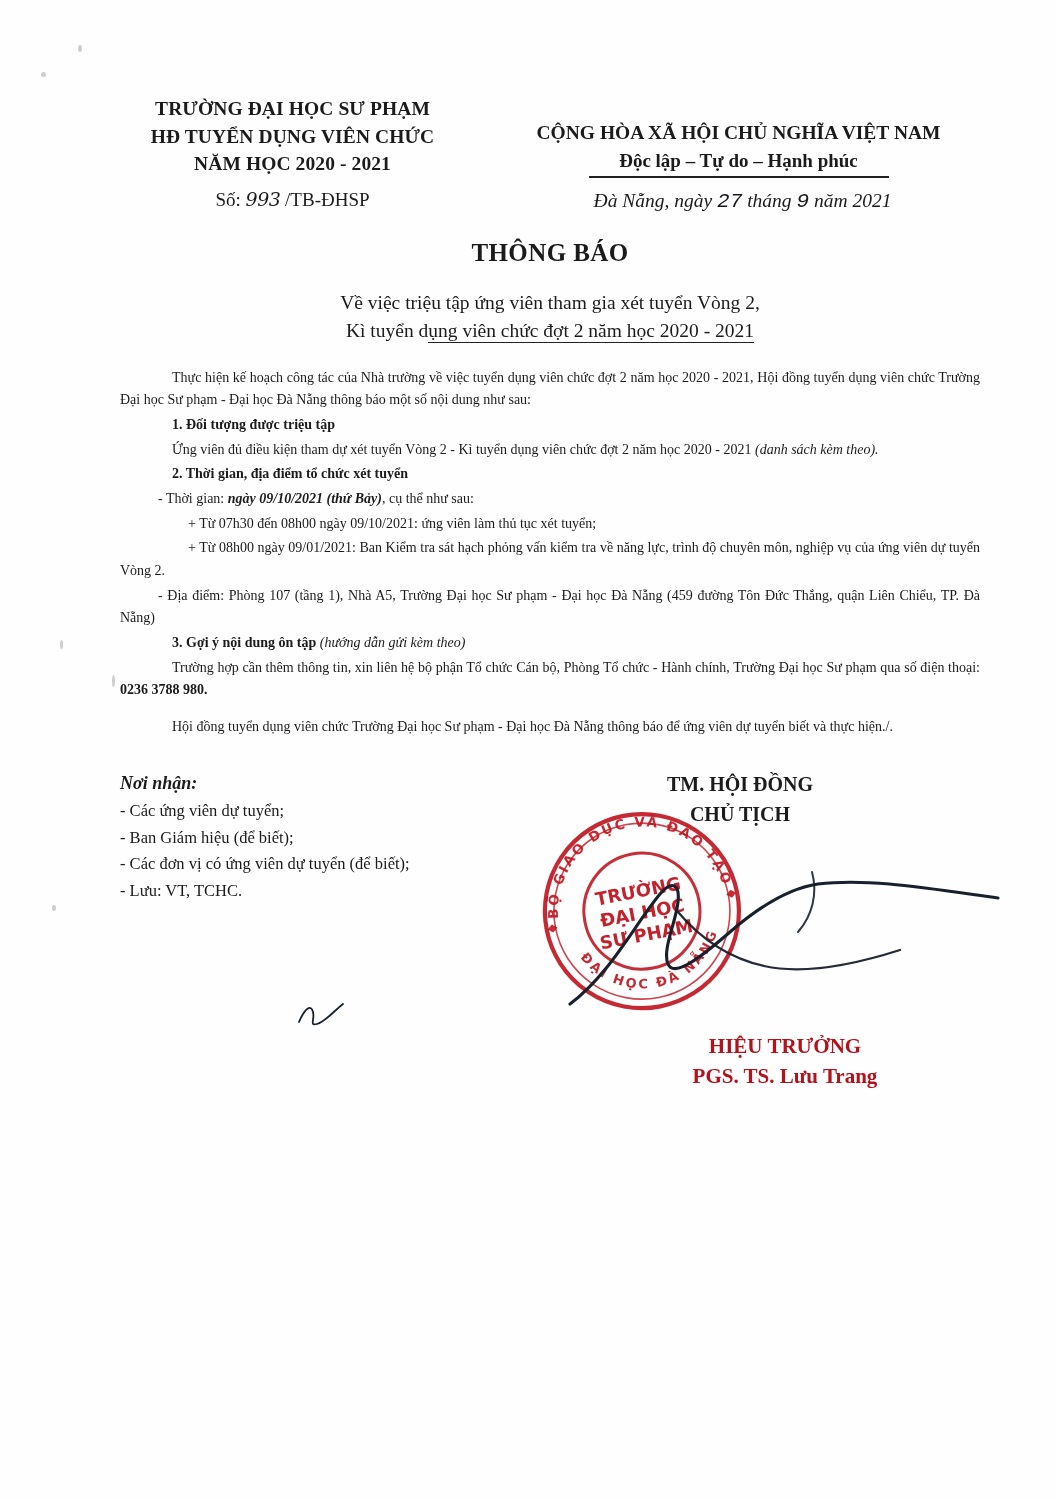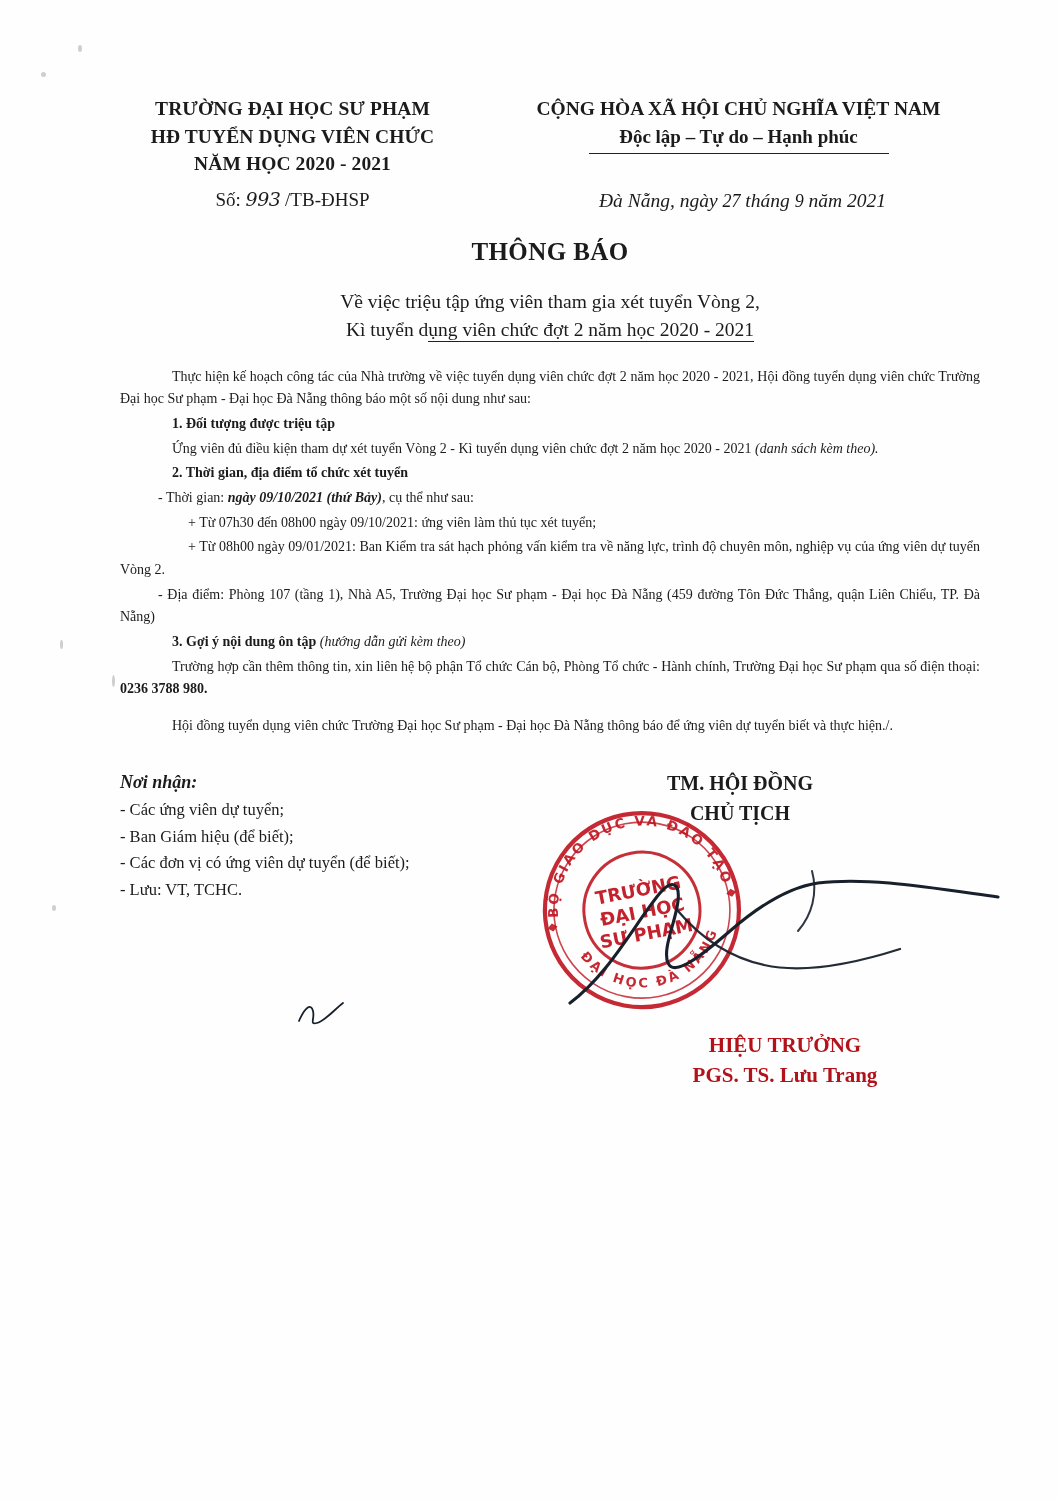--- a/index.html
+++ b/index.html
@@ -29,21 +29,21 @@
   }
   .doc {
     position: absolute;
     left: 120px;
     top: 95px;
     width: 860px;
   }
   
   .header {
     display: flex;
-    align-items: flex-start;
+    align-items: flex-end;
     justify-content: flex-start;
     gap: 32px;
   }
   .hdr-left {
     width: 345px;
     text-align: center;
     font-weight: bold;
     font-size: 19.5px;
     line-height: 1.42;
     letter-spacing: .1px;
@@ -85,23 +85,23 @@
   }
   .date-line {
     flex: 1;
     text-align: center;
     font-style: italic;
     font-size: 19.5px;
     margin-top: 12px;
     white-space: nowrap;
   }
   .date-line .num {
-    font-family: Liberation Serif, serif;
-    font-style: italic;
-    font-size: 18px;
+    font-family: Liberation Mono, monospace;
+    font-style: italic;
+    font-size: 21px;
   }
   .row2 {
     display: flex;
     align-items: flex-start;
     gap: 40px;
   }
   
   .title-block {
     text-align: center;
     margin-top: 26px;

